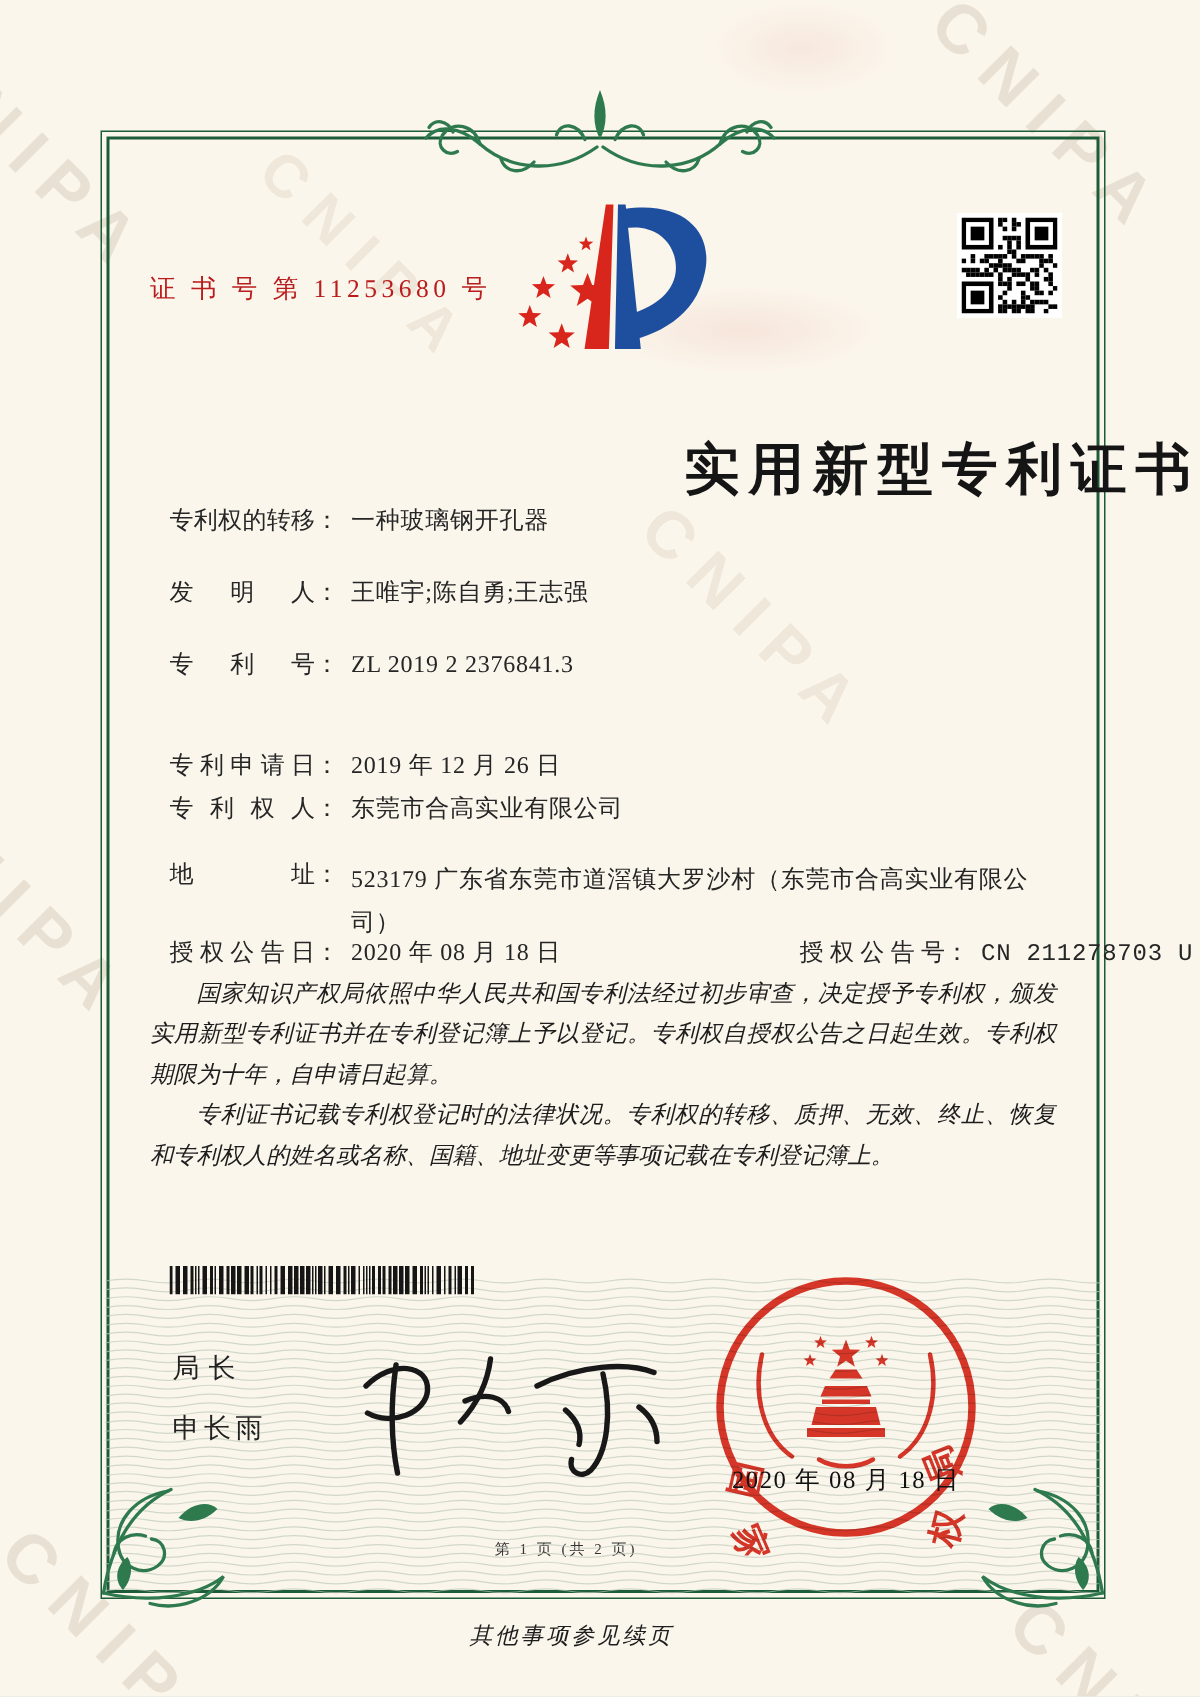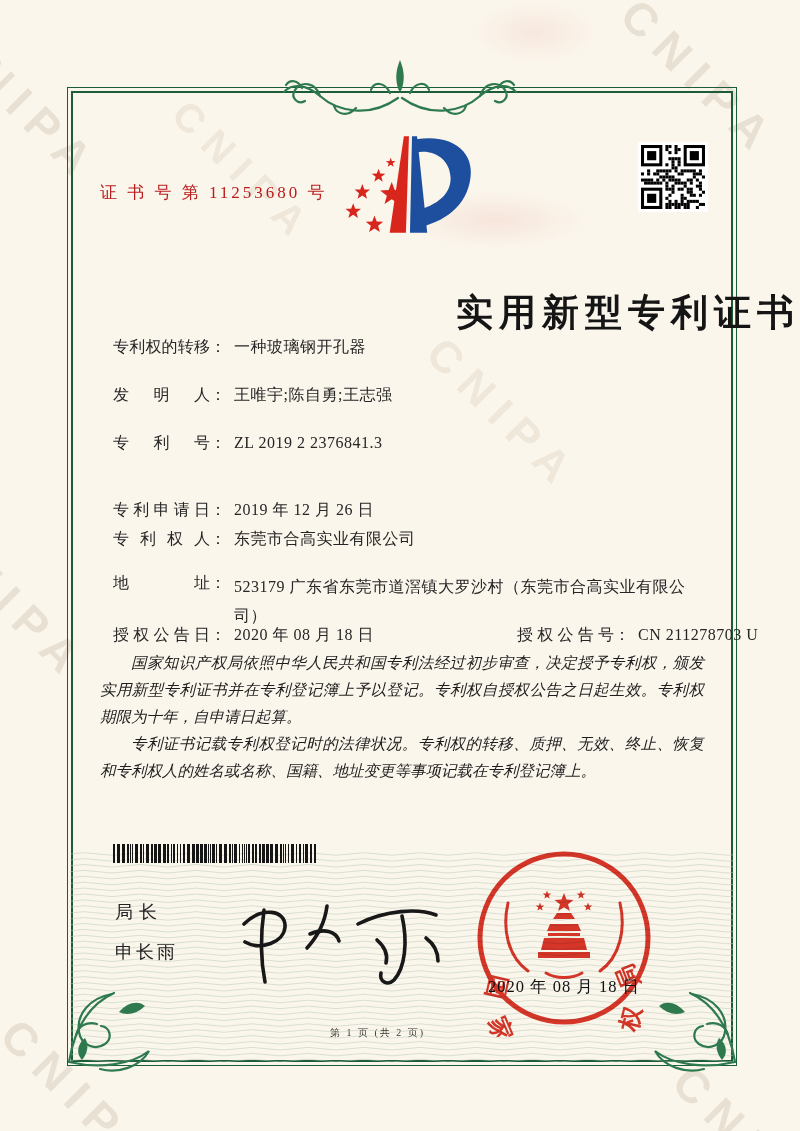--- a/index.html
+++ b/index.html
@@ -20,21 +20,21 @@
   .cert-no{position:absolute;left:100px;top:138px;font-size:17px;letter-spacing:3px;color:#b91c1c;margin-top:43px;}
   .title{position:absolute;left:0;right:0;top:240px;text-align:right;font-size:37px;
          font-weight:700;letter-spacing:6px;color:#151515;margin-top:48px;}
   
   .row{position:absolute;left:113px;font-size:16px;color:#262626;white-space:nowrap;}
   .row .label{display:inline-block;width:97px;text-align:justify;text-align-last:justify;color:#262626;}
   .row .value{margin-left:8px;letter-spacing:.5px;}
   #r1{top:337px}#r2{top:385px}#r3{top:433px}#r4{top:500px}#r5{top:529px}
   #r6{top:573px}#r7{top:625px}
   #r6 .value{display:inline-block;white-space:normal;width:468px;line-height:1.8;vertical-align:top;}
-  .pair2{position:absolute;left:404px;top:0;}
+  .pair2{position:absolute;left:420px;top:0;font-family:Liberation Mono, monospace;}
   
   .paras{position:absolute;left:100px;width:604px;top:650px;font-family:Liberation Serif, serif;}
   .paras p{margin:0;font-size:15.5px;font-style:italic;line-height:1.74;
            text-align:justify;text-indent:2em;color:#1d1d1d;}
   
   .signer-title{position:absolute;left:115px;top:900px;font-size:18px;letter-spacing:6px;color:#222;z-index:3;}
   .signer-name{position:absolute;left:115px;top:940px;font-size:18px;letter-spacing:3px;color:#222;z-index:3;}
   .page-number{position:absolute;left:67px;width:621px;top:1026px;text-align:center;
                font-size:10px;letter-spacing:2px;color:#333;}
   .cont-note{position:absolute;left:0;width:762px;top:1081px;text-align:center;
@@ -411,14 +411,15 @@
       <polygon class="se" points="73,105 119,105 116,93 76,93"></polygon>
       <rect class="se" x="70" y="107" width="52" height="6"></rect>
       <path class="se-s" d="M40,58 C34,84 40,112 60,126"></path>
       <path class="se-s" d="M152,58 C158,84 152,112 132,126"></path>
       <path class="se-s" d="M78,128 c10,6 26,6 36,0"></path>
     </g>
   </svg>
   <div class="seal-date">2020 年 08 月 18 日</div>
 
   <div class="page-number">第 1 页 (共 2 页)</div>
+  <div class="cont-note">其他事项参见续页</div>
 
 </div>
 
 </body></html>

